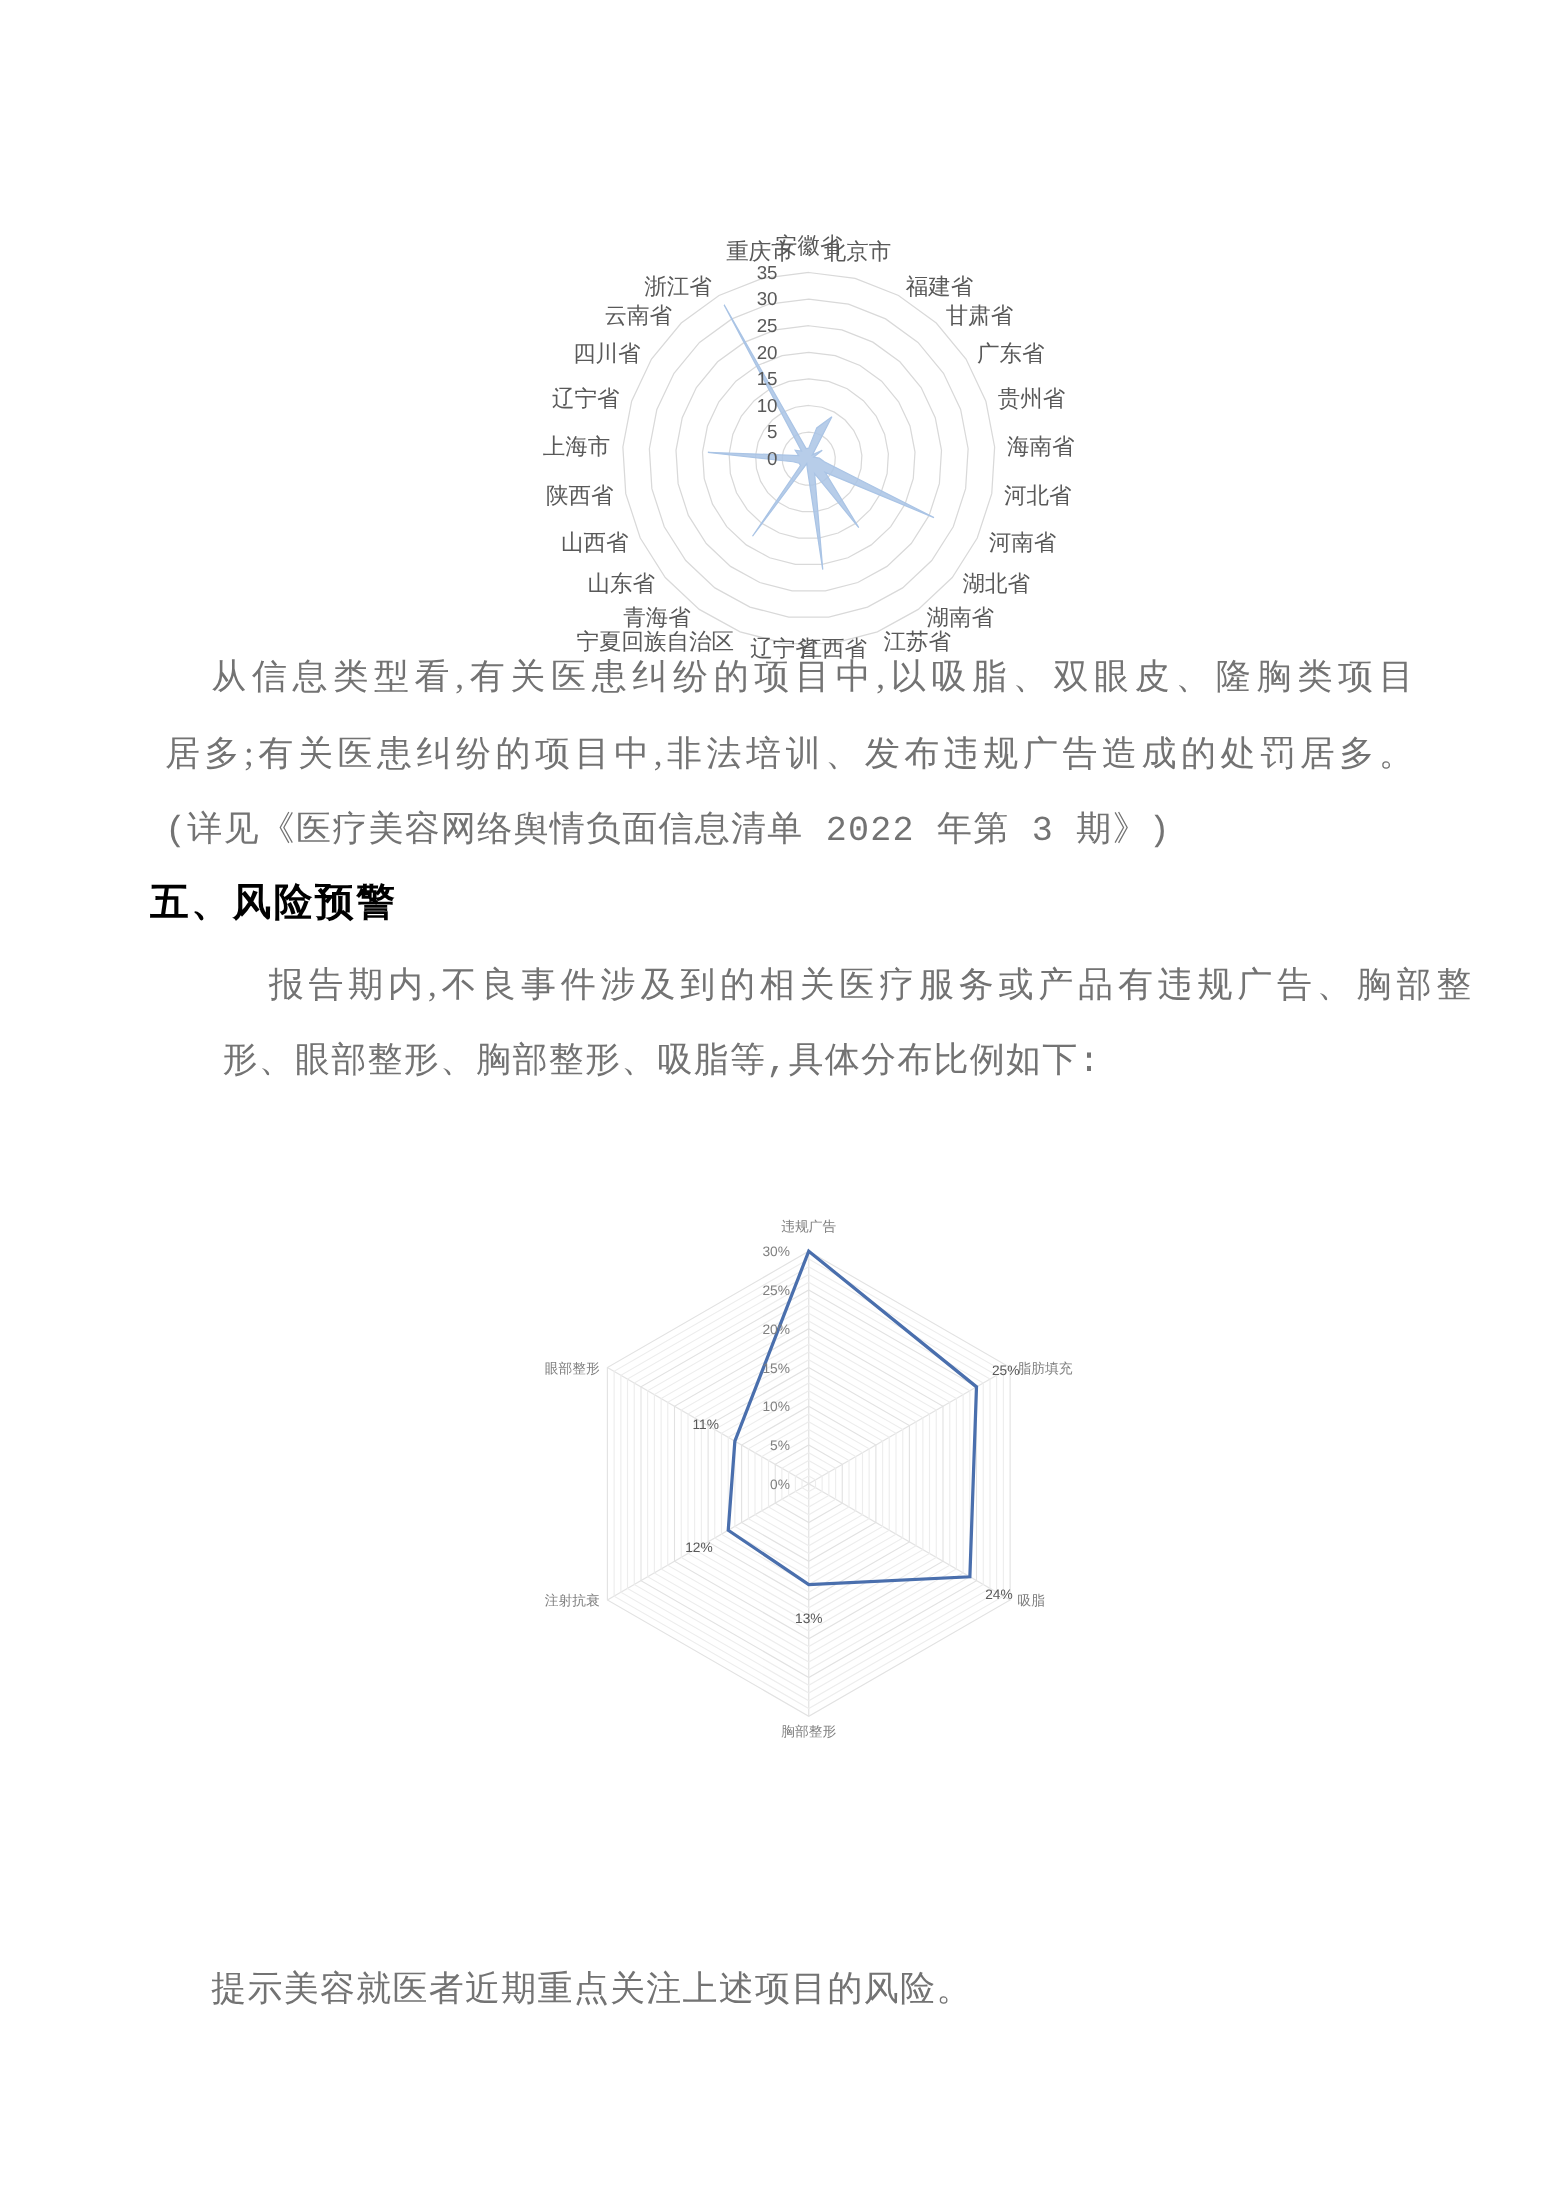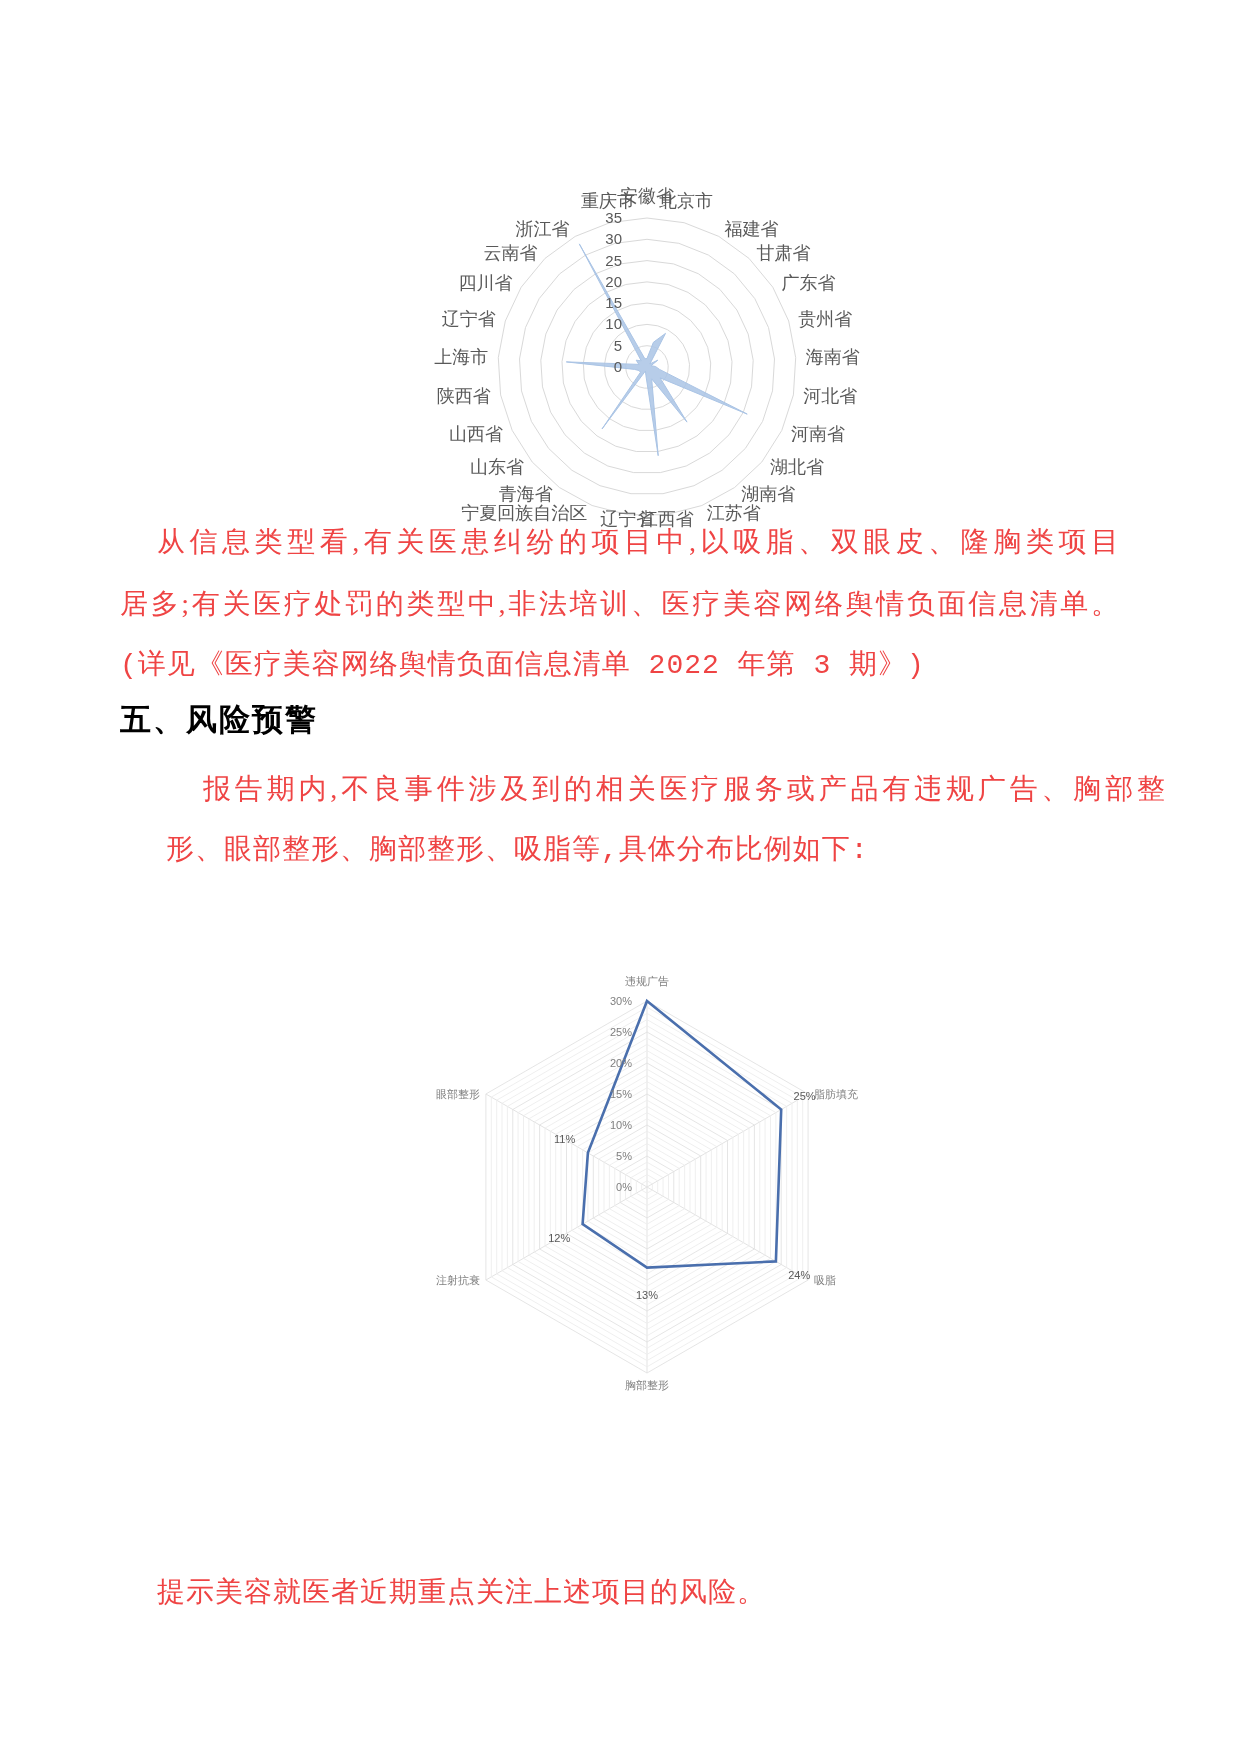--- a/index.html
+++ b/index.html
@@ -1,34 +1,34 @@
 <!DOCTYPE html>
 <html><head>
 <meta charset="utf-8">
 <style>
   html,body{margin:0;padding:0;background:#ffffff;}
   .page{
     position:relative;width:1240px;height:1753px;background:#ffffff;
     font-family:"Liberation Serif","DejaVu Serif",serif;color:#000;
     overflow:hidden;
   }
-  .para{position:absolute;left:120px;width:1000px;font-size:28px;line-height:62px;color:#ef4444;}
+  .para{position:absolute;left:132px;width:1000px;font-size:28px;line-height:62px;color:#737373;}
   .line{white-space:nowrap;}
   .jline{
     white-space:normal;
     text-align:justify;
     text-align-last:justify;
     text-justify:inter-character;
     letter-spacing:1px;
   }
   .lastline{letter-spacing:1px;font-family:Liberation Mono, monospace;}
   .indent{padding-left:37px;}
   .heading{
     position:absolute;left:120px;top:700px;margin:0;
-    font-family:Liberation Mono, monospace;
+    font-family:Liberation Sans, sans-serif;
     font-size:31px;font-weight:bold;color:#000;line-height:44px;letter-spacing:2px;
   }
   svg text{font-family:"Liberation Sans","DejaVu Sans",sans-serif;}
   .chart1{position:absolute;left:390px;top:158px;}
   .chart2{position:absolute;left:400px;top:955px;}
 </style>
 </head>
 <body>
 
 <div class="page">
@@ -72,21 +72,21 @@
       <text x="98.3" y="205.1" text-anchor="end" font-size="18" fill="#595959">上海市</text>
       <text x="105.7" y="166.5" text-anchor="end" font-size="18" fill="#595959">辽宁省</text>
       <text x="122.4" y="130.9" text-anchor="end" font-size="18" fill="#595959">四川省</text>
       <text x="147.5" y="100.6" text-anchor="end" font-size="18" fill="#595959">云南省</text>
       <text x="179.4" y="77.4" text-anchor="end" font-size="18" fill="#595959">浙江省</text>
       <text x="218.0" y="48.9" text-anchor="middle" font-size="18" fill="#595959">重庆市</text>
     </svg>
 
   <div class="para" style="top:511px;">
     <div class="line jline indent">从信息类型看,有关医患纠纷的项目中,以吸脂、双眼皮、隆胸类项目</div>
-    <div class="line jline">居多;有关医疗处罚的类型中,非法培训、医疗美容网络舆情负面信息清单。</div>
+    <div class="line jline">居多;有关医患纠纷的项目中,非法培训、发布违规广告造成的处罚居多。</div>
     <div class="line lastline">(详见《医疗美容网络舆情负面信息清单 2022 年第 3 期》)</div>
   </div>
 
   <h2 class="heading">五、风险预警</h2>
 
   <div class="para" style="top:758px;margin-left:46px;">
     <div class="line jline indent">报告期内,不良事件涉及到的相关医疗服务或产品有违规广告、胸部整</div>
     <div class="line lastline">形、眼部整形、胸部整形、吸脂等,具体分布比例如下:</div>
   </div>
 

